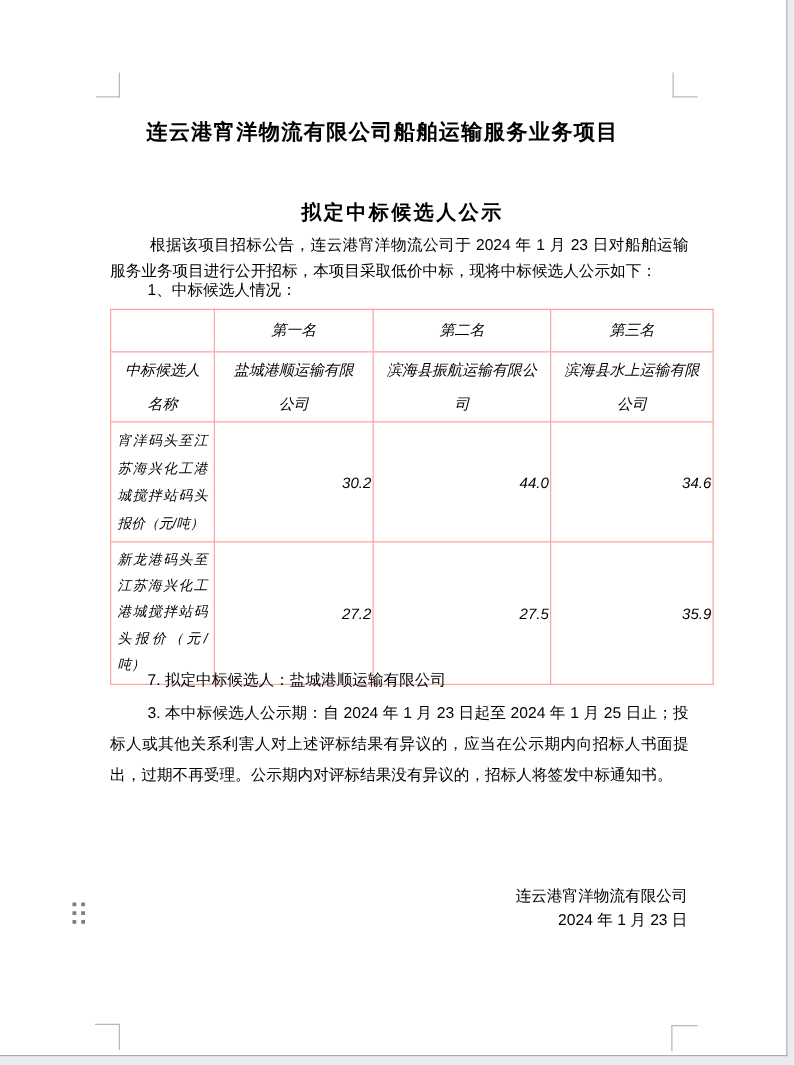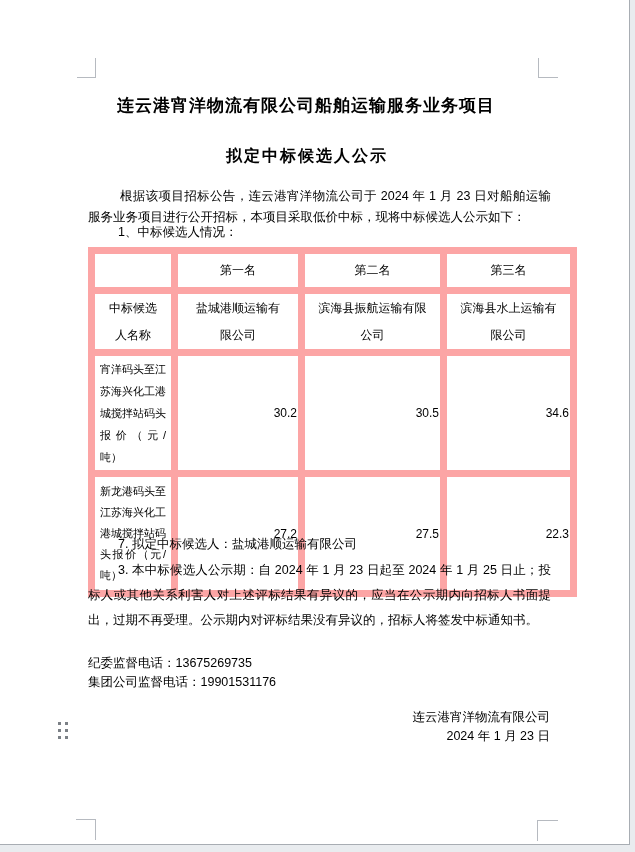--- a/index.html
+++ b/index.html
@@ -40,38 +40,39 @@
   .dots span { background: #7b8086; width: 3px; height: 3px; display: block; }
 
   .doc-title {
     position: absolute; left: 0; top: 95px; width: 612px;
     text-align: center; font-size: 17px; font-weight: bold;
     letter-spacing: 1px; line-height: 22px; margin: 0;
   }
   .doc-subtitle {
     position: absolute; left: 0; top: 144px; width: 612px;
     text-align: center; font-size: 16px; font-weight: bold;
-    letter-spacing: 2px; line-height: 21px; margin: 1px;
+    letter-spacing: 2px; line-height: 21px; margin: 16px;
   }
 
   .body-text { font-size: 12.5px; line-height: 21px; margin: 0; }
   .intro {
     position: absolute; left: 88px; top: 186px; width: 463px;
     text-align: justify; text-indent: 32px;
   }
   .item1 { position: absolute; left: 88px; top: 222px; width: 463px; text-indent: 30px; }
 
   table.cand {
     position: absolute; left: 88px; top: 247px;
     border-collapse: collapse; table-layout: fixed;
   }
   table.cand td {
-    border: 7px solid #fca5a5;
+    border: 1px solid #fca5a5;
     overflow: hidden;
     vertical-align: middle;
+    font-style: italic;
   }
   .col1 { width: 83px; } .col2 { width: 127px; } .col3 { width: 142px; } .col4 { width: 130px; }
   tr.r-head   td { height: 31px;  font-size: 12px; text-align: center; }
   tr.r-name   td { height: 55px;  font-size: 12px; text-align: center; line-height: 27px; }
   tr.r-price1 td { height: 91px;  }
   tr.r-price2 td { height: 109px; }
   td.lbl-center { padding: 0 10px; text-align: center; line-height: 27px; font-size: 12px; margin-top: 20px; }
   td.lbl {
     font-size: 11px; text-align: justify; padding: 2px 5px;
     vertical-align: middle;
@@ -142,39 +143,35 @@
         </tr>
         <tr class="r-name">
           <td class="lbl-center">中标候选人名称</td>
           <td class="name2">盐城港顺运输有限公司</td>
           <td class="name3">滨海县振航运输有限公司</td>
           <td class="name4">滨海县水上运输有限公司</td>
         </tr>
         <tr class="r-price1">
           <td class="lbl">宵洋码头至江苏海兴化工港城搅拌站码头报价（元/吨）</td>
           <td class="num">30.2</td>
-          <td class="num">30.5</td>
+          <td class="num">44.0</td>
           <td class="num">34.6</td>
         </tr>
         <tr class="r-price2">
           <td class="lbl">新龙港码头至江苏海兴化工港城搅拌站码头报价（元/吨）</td>
           <td class="num">27.2</td>
           <td class="num">27.5</td>
-          <td class="num">22.3</td>
+          <td class="num">35.9</td>
         </tr>
       </tbody>
     </table>
 
     <p class="body-text item2">7. 拟定中标候选人：盐城港顺运输有限公司</p>
     <p class="body-text item3">3. 本中标候选人公示期：自 2024 年 1 月 23 日起至 2024 年 1 月 25 日止；投标人或其他关系利害人对上述评标结果有异议的，应当在公示期内向招标人书面提出，过期不再受理。公示期内对评标结果没有异议的，招标人将签发中标通知书。</p>
 
-    <div class="body-text phones">
-      <div>纪委监督电话：13675269735</div>
-      <div>集团公司监督电话：19901531176</div>
-    </div>
 
     <div class="body-text signature">
       <div>连云港宵洋物流有限公司</div>
       <div>2024 年 1 月 23 日</div>
     </div>
 
   </div>
 </div>
 
 </body></html>

